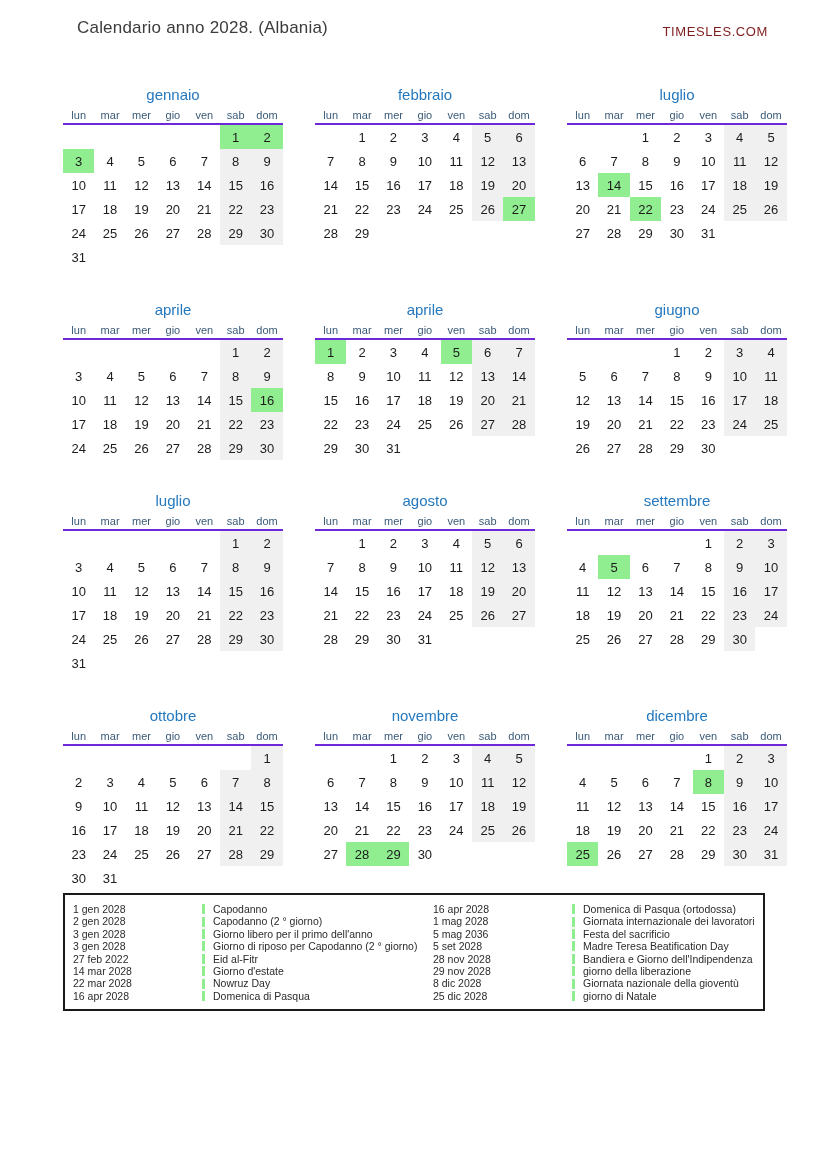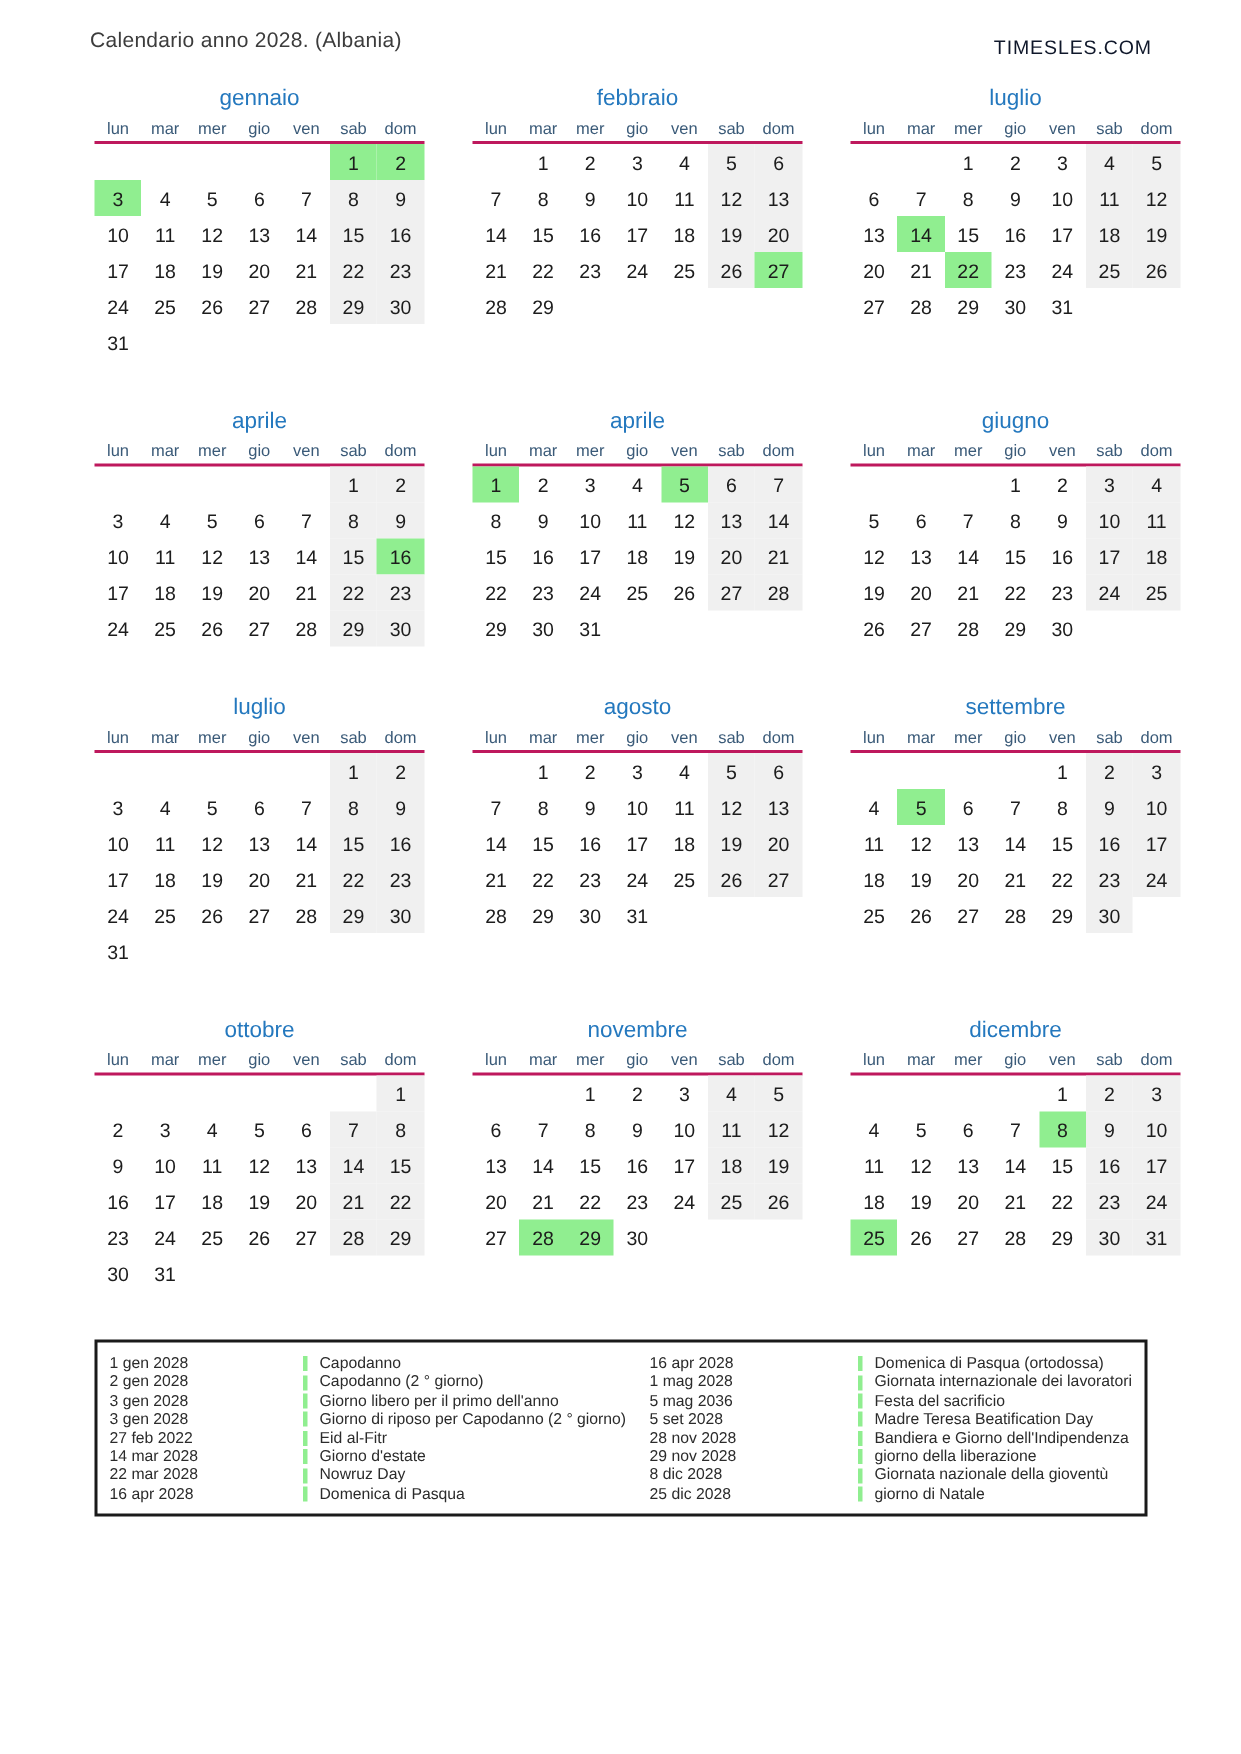--- a/index.html
+++ b/index.html
@@ -2,37 +2,37 @@
 <html><head>
 <meta charset="utf-8">
 <style>
   html,body{margin:0;padding:0;background:#fff;}
   body{
     width:827px;height:1169px;position:relative;
     font-family:"Liberation Sans","DejaVu Sans",sans-serif;
     color:#222;overflow:hidden;
   }
   .page-title{
-    position:absolute;left:60px;top:18px;margin:0;
-    font-size:14px;font-weight:normal;color:#3c3c3c;letter-spacing:.2px;
+    position:absolute;left:77px;top:18px;margin:0;
+    font-size:17px;font-weight:normal;color:#3c3c3c;letter-spacing:.2px;
   }
   .brand{
     position:absolute;right:59px;top:24px;
-    font-size:13px;color:#0f172a;text-decoration:none;letter-spacing:.6px;
+    font-size:13px;color:#7f1d1d;text-decoration:none;letter-spacing:.6px;
   }
   .months{
-    position:absolute;left:63px;top:57px;width:706px;
+    position:absolute;left:63px;top:86px;width:706px;
     display:grid;grid-template-columns:repeat(3,220px);
     column-gap:23px;row-gap:24px;align-items:start;gap:32px;
   }
   .month{width:220px;}
   .month-title{
     text-align:center;font-size:15px;color:#2478BE;margin:0 0 6px 0;font-weight:normal;
   }
-  .week-head{display:flex;border-bottom:2px solid #be185d;padding-bottom:2px;}
+  .week-head{display:flex;border-bottom:2px solid #6d28d9;padding-bottom:2px;}
   .week-head span{
     width:31.4px;text-align:center;font-size:11px;color:#3A5A78;
   }
   .week-row{display:flex;}
   .day-cell{
     width:31.4px;height:24px;display:flex;align-items:center;justify-content:center;
     font-size:13px;color:#1c1c1c;box-sizing:border-box;
   }
   .day-cell.weekend{background:#f0f0f0;}
   .day-cell.holiday{background:#90EE90;}

